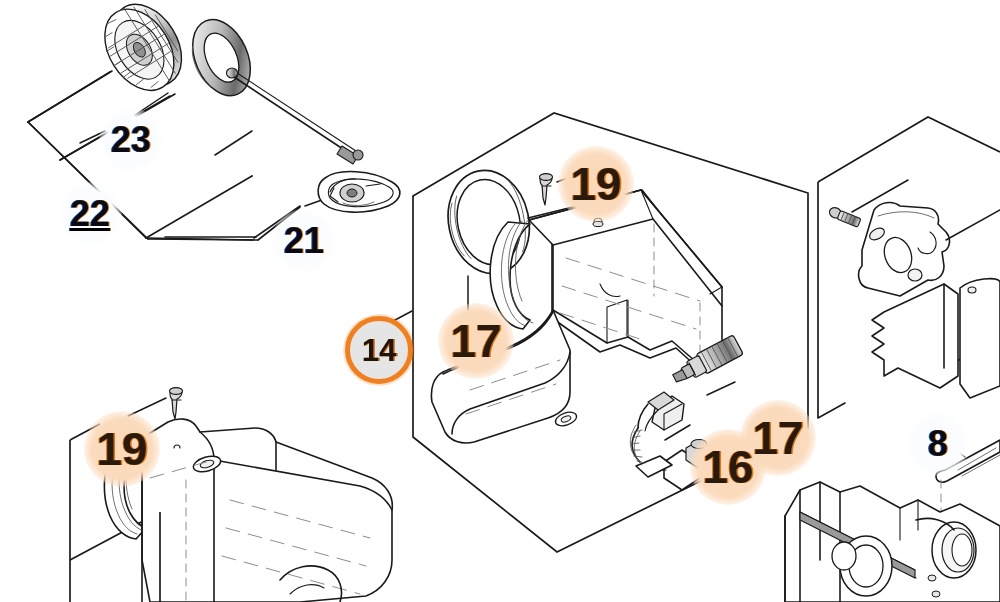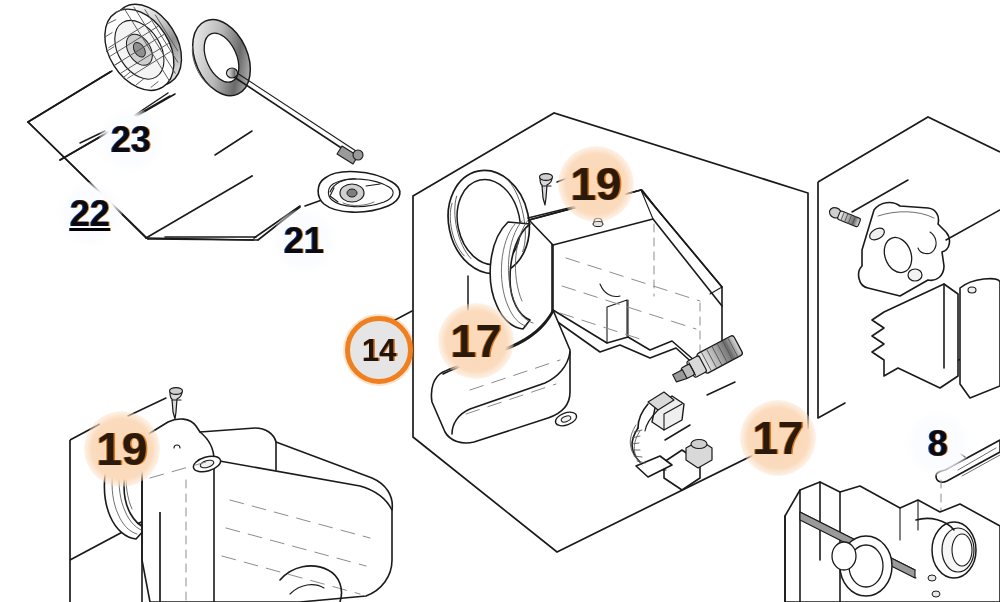--- a/index.html
+++ b/index.html
@@ -442,20 +442,23 @@
   </div>
 
   <div class="callout c-glow" style="left:438px;top:303px;">
     <span class="num">17</span>
   </div>
 
   <div class="callout c-glow" style="left:558px;top:146px;">
     <span class="num">19</span>
   </div>
 
+  <div class="callout c-glow" style="left:690px;top:429px;">
+    <span class="num">16</span>
+  </div>
 
   <div class="callout c-glow" style="left:740px;top:400px;">
     <span class="num">17</span>
   </div>
 
   <div class="callout c-glow" style="left:84px;top:411px;">
     <span class="num">19</span>
   </div>
 
   <div class="callout c-plain" style="left:906px;top:412px;">

